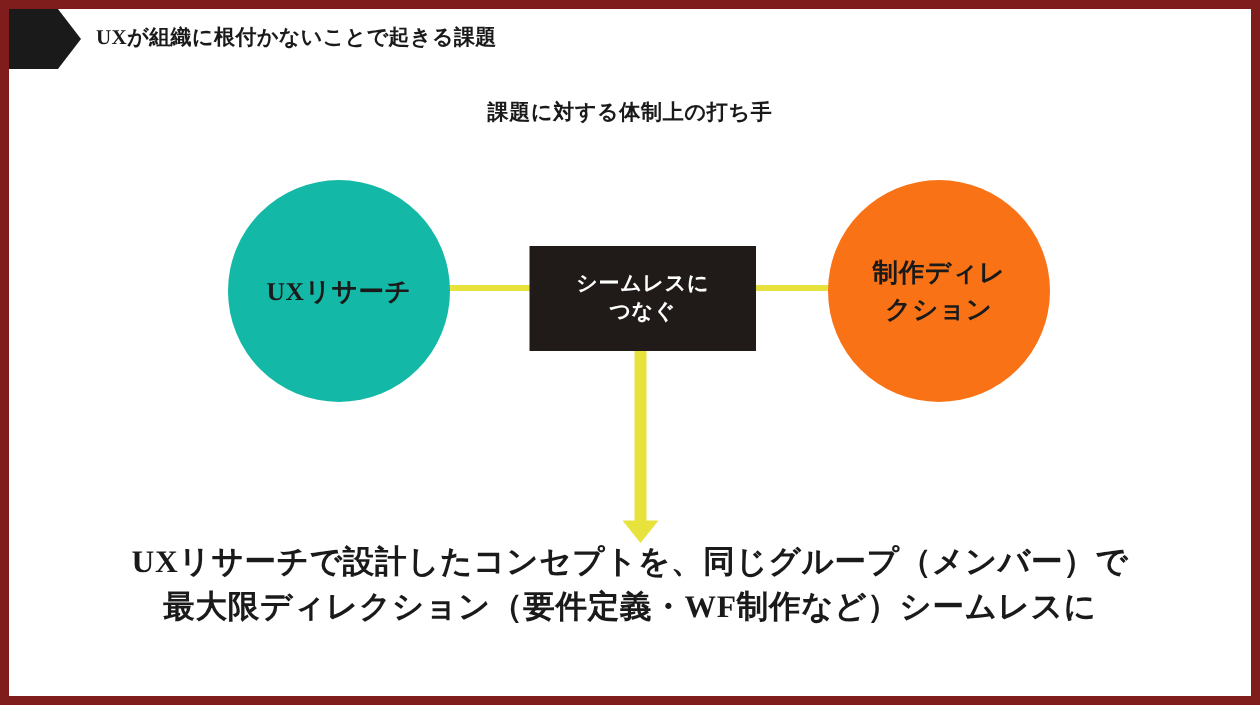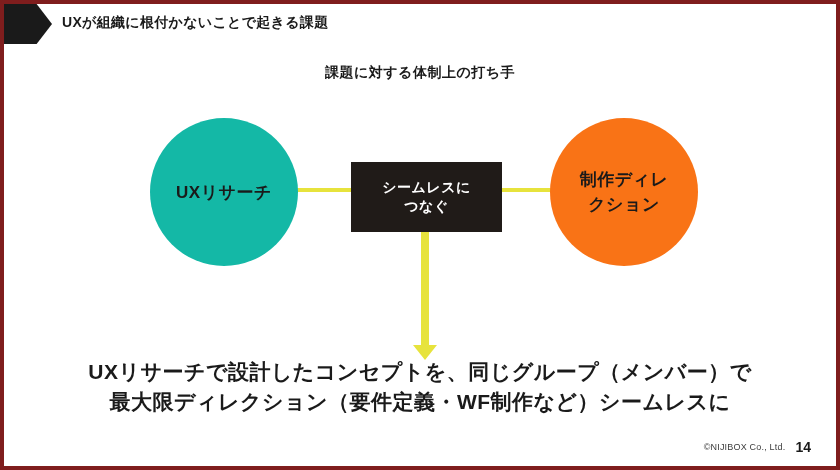--- a/index.html
+++ b/index.html
@@ -2,23 +2,23 @@
 <html><head>
 <meta charset="utf-8">
 <style>
   html, body { margin: 0; padding: 0; background: #ffffff; }
   * { box-sizing: border-box; }
   .slide {
     position: relative;
     width: 840px;
     height: 470px;
     background: #ffffff;
-    border: 4px solid #7f1d1d;
+    border: 6px solid #7f1d1d;
     overflow: hidden;
-    font-family: Liberation Sans, sans-serif;
+    font-family: Liberation Serif, serif;
     color: #1a1a1a;
   }
   
   .header-marker {
     position: absolute;
     left: 0; top: 0;
     width: 48px; height: 40px;
     clip-path: polygon(0 0, 68% 0, 100% 50%, 68% 100%, 0 100%);
   }
   .header-title {
@@ -145,18 +145,14 @@
   <div class="circle-node circle-right" style="background-color: #f97316;">
     <span>制作ディレ</span>
     <span>クション</span>
   </div>
 
   <div class="conclusion">
     <div>UXリサーチで設計したコンセプトを、同じグループ（メンバー）で</div>
     <div>最大限ディレクション（要件定義・WF制作など）シームレスに</div>
   </div>
 
-  <div class="footer">
-    <span class="copyright">©NIJIBOX Co., Ltd.</span>
-    <span class="page-number">14</span>
-  </div>
 
 </div>
 
 </body></html>

